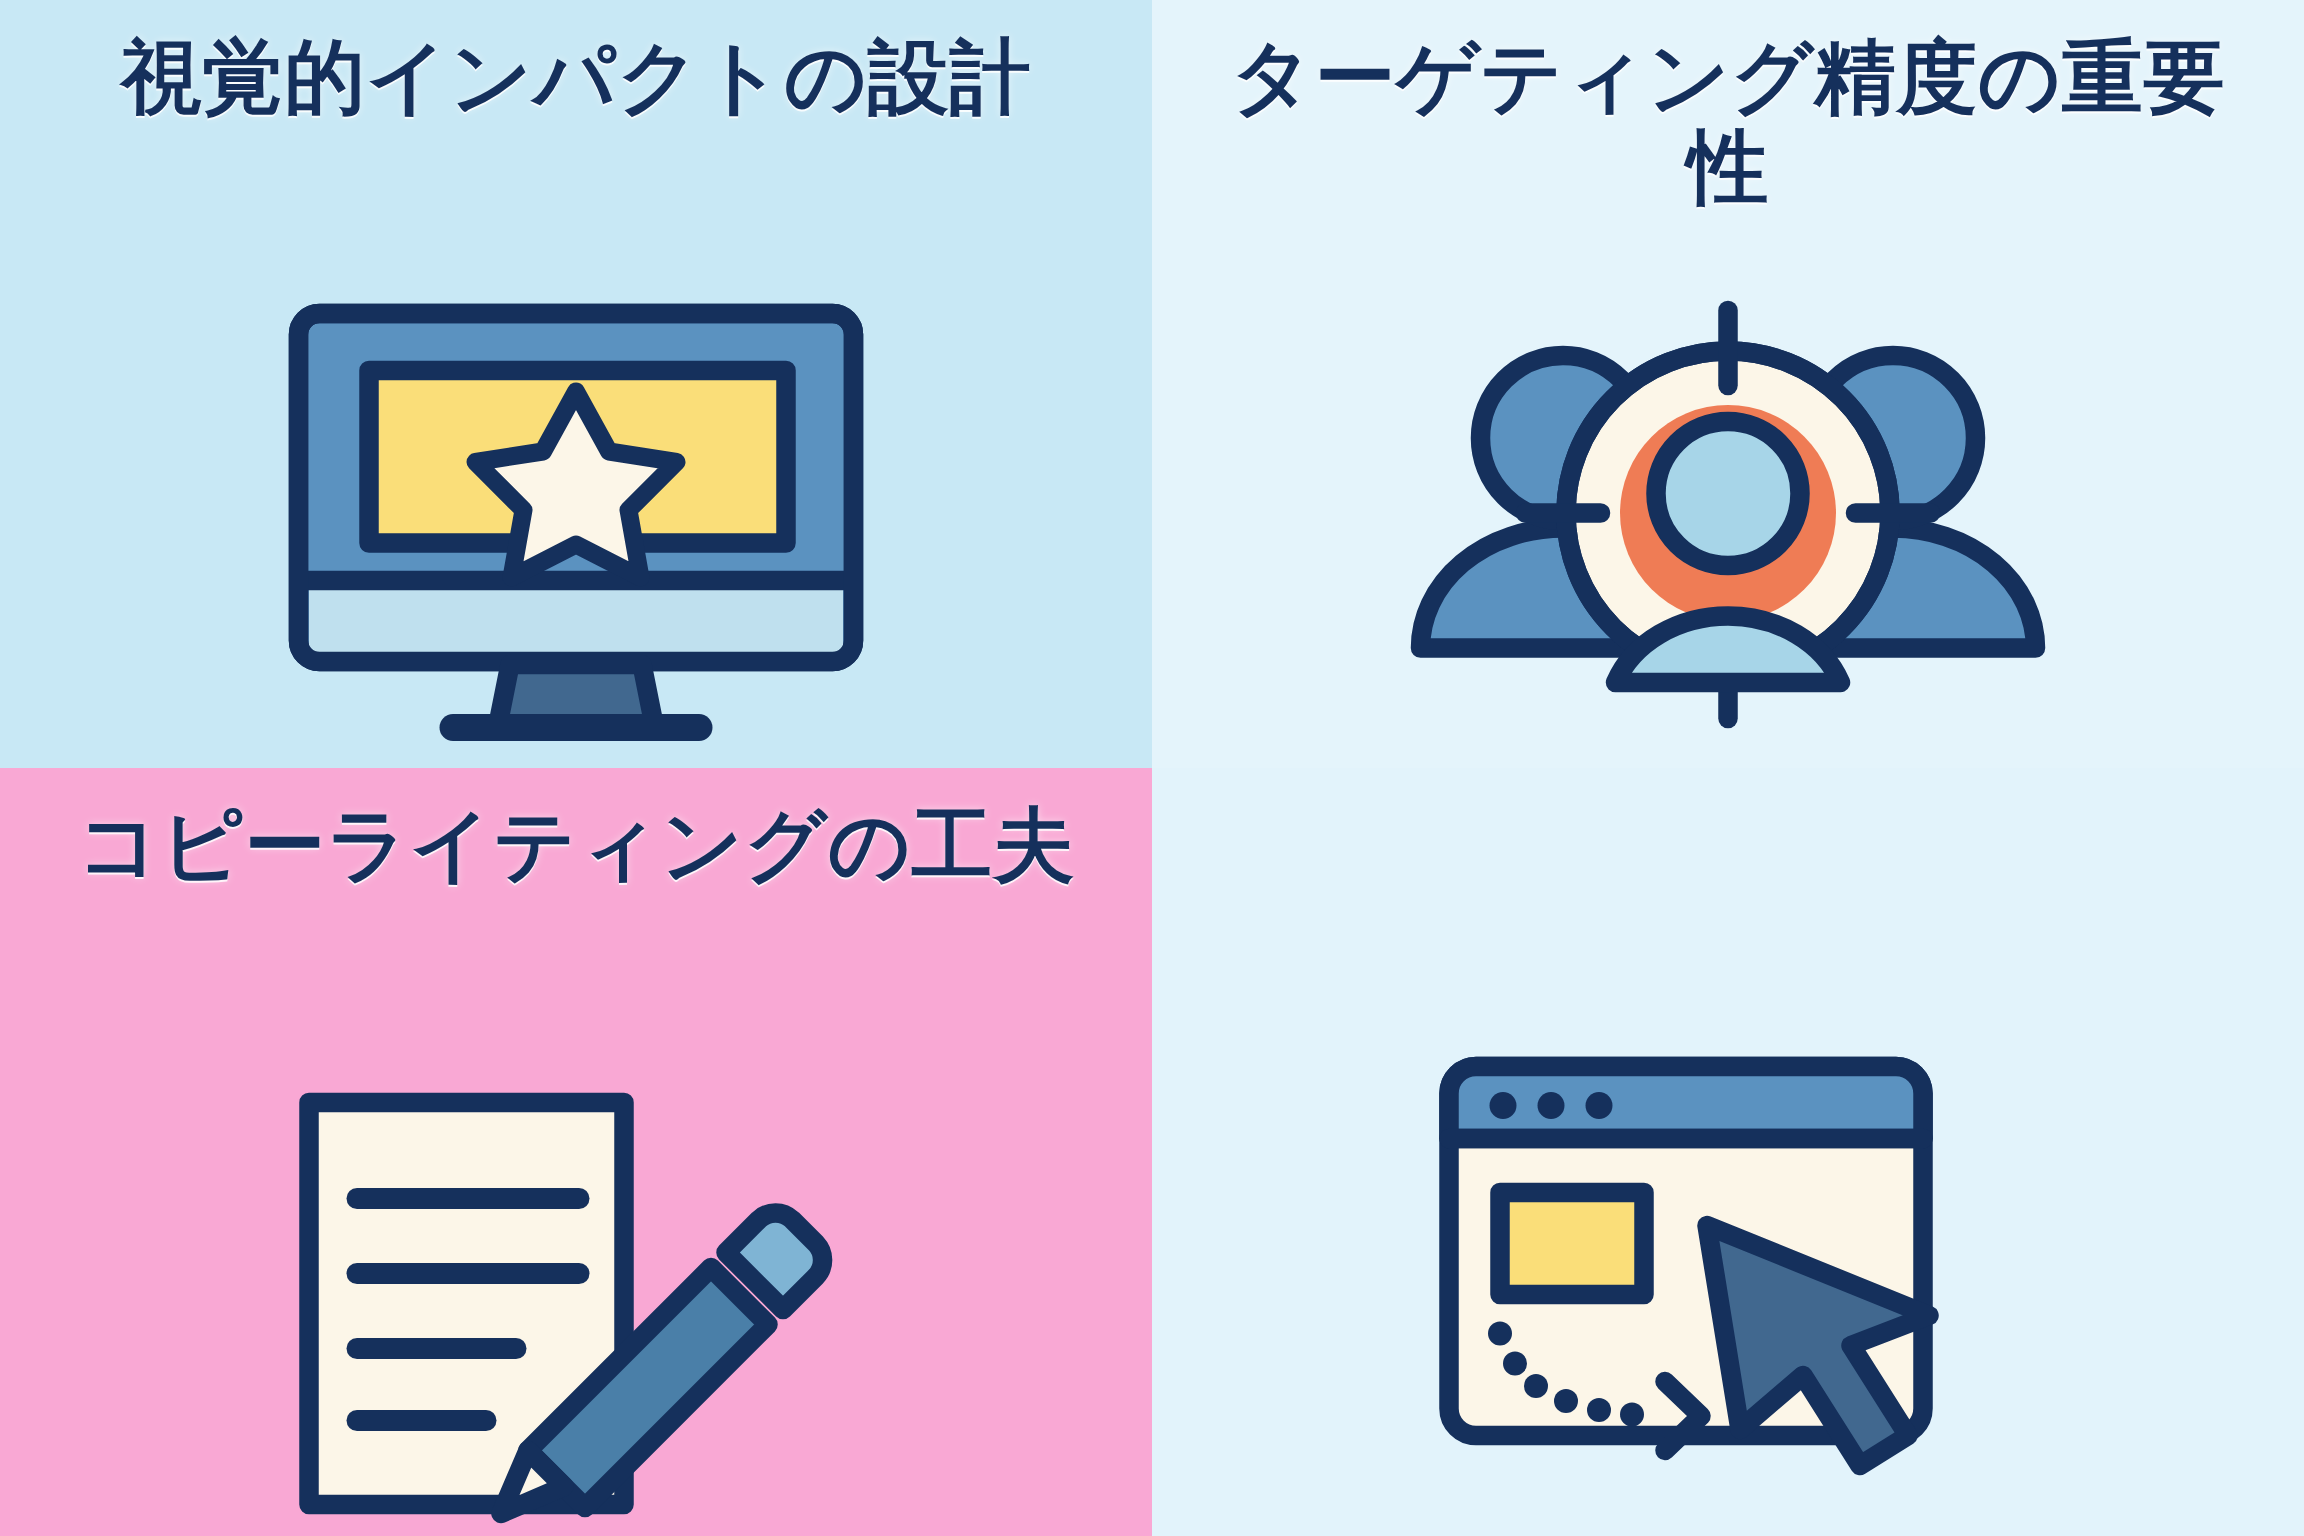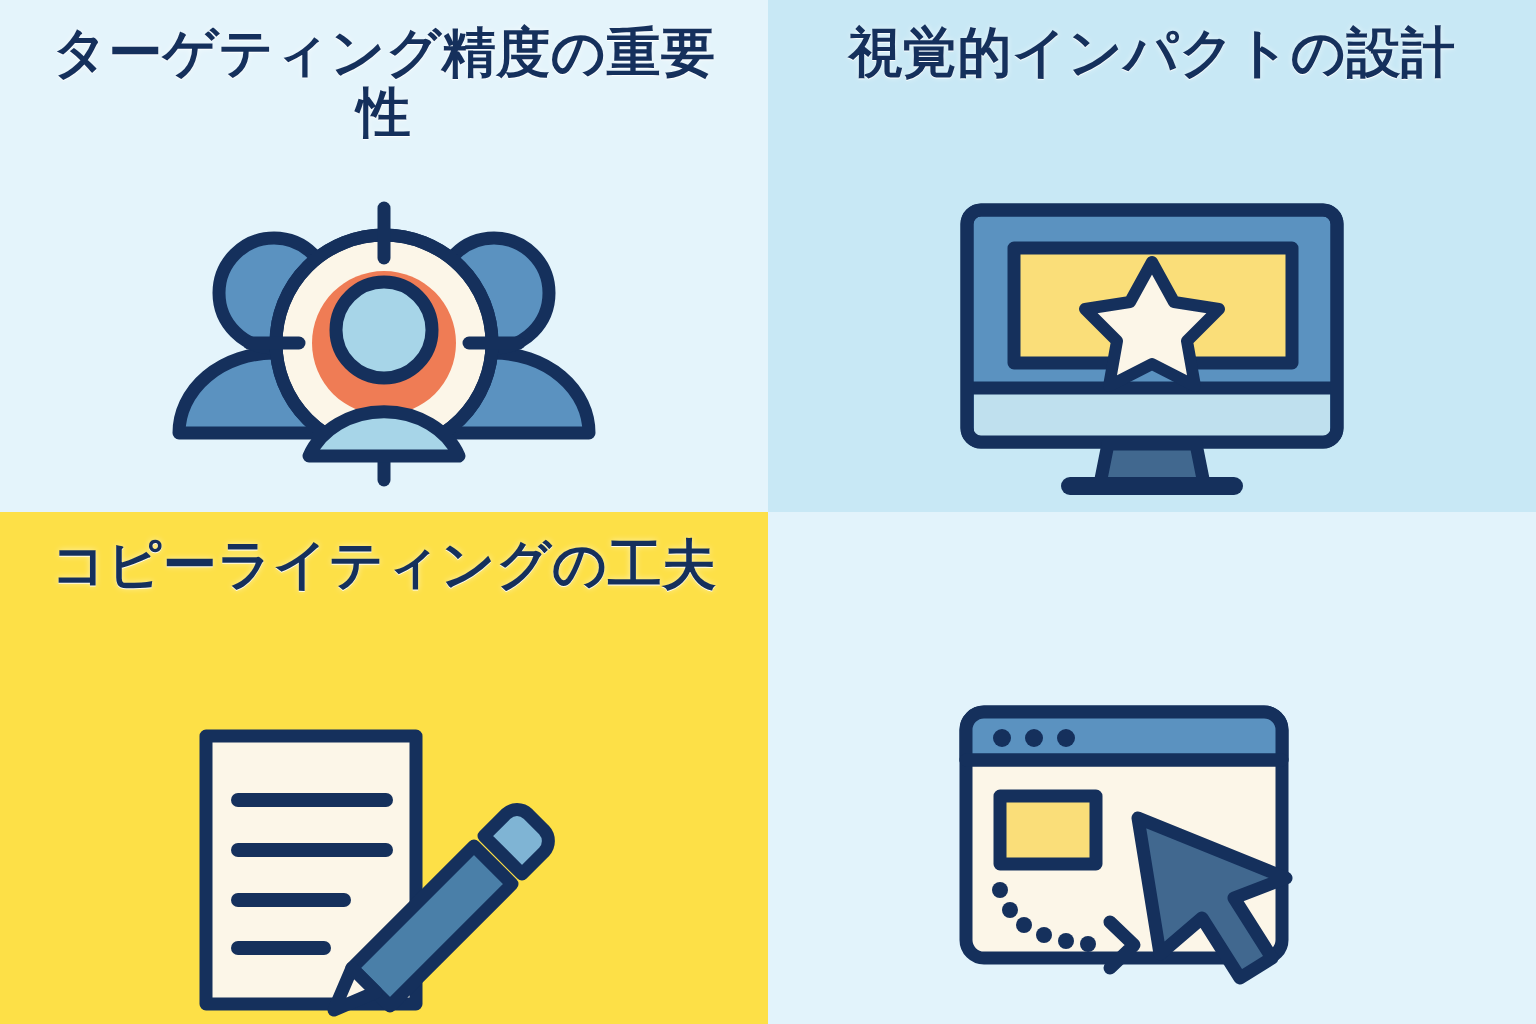--- a/index.html
+++ b/index.html
@@ -57,20 +57,44 @@
   .art-1 { bottom: 20px; }
   .art-2 { bottom: 10px; }
   .art-3 { bottom: 0px; }
   .art-4 { bottom: 0px; }
 </style>
 </head>
 <body>
 
 <div id="board">
 
+  <div class="quad q2" style="background: rgb(200, 232, 245);">
+    <div class="q-title">視覚的インパクトの設計</div>
+
+    <div class="art art-2">
+      <svg width="400" height="300" viewBox="0 0 400 300" xmlns="http://www.w3.org/2000/svg">
+        <g stroke="#15305c" stroke-width="13" stroke-linejoin="round" stroke-linecap="round">
+
+          <rect x="15" y="12" width="370" height="232" rx="14" fill="#5b92c0"></rect>
+
+          <path d="M22 190 h356 v47 a8 8 0 0 1 -8 8 h-340 a8 8 0 0 1 -8 -8 z" fill="#bfe0ee" stroke="none"></path>
+          <line x1="20" y1="190" x2="380" y2="190"></line>
+          <rect x="15" y="12" width="370" height="232" rx="14" fill="none"></rect>
+
+          <rect x="62" y="50" width="278" height="115" fill="#fade79"></rect>
+
+          <path d="M200 64 l22 40 45 7 -32 32 8 45 -43 -22 -43 22 8 -45 -32 -32 45 -7 z" fill="#fcf6e8" stroke-width="12"></path>
+
+          <path d="M156 246 l-8 40 h104 l-8 -40 z" fill="#41688f"></path>
+          <line x1="118" y1="288" x2="282" y2="288" stroke-width="18"></line>
+        </g>
+      </svg>
+    </div>
+  </div>
+
   <div class="quad q1" style="background: rgb(228, 244, 251);">
     <div class="q-title">ターゲティング精度の重要性</div>
 
     <div class="art art-1">
       <svg width="470" height="290" viewBox="0 0 470 290" xmlns="http://www.w3.org/2000/svg">
         <g stroke="#15305c" stroke-width="13" stroke-linecap="round" stroke-linejoin="round">
 
           <g>
             <path d="M30 235 a95 80 0 0 1 190 0 z" fill="#5b92c0"></path>
             <circle cx="125" cy="95" r="55" fill="#5b92c0"></circle>
@@ -93,45 +117,21 @@
 
           <g>
             <path d="M160 258 a80 68 0 0 1 150 0 z" fill="#a7d5e8"></path>
             <circle cx="235" cy="132" r="48" fill="#a7d5e8"></circle>
           </g>
         </g>
       </svg>
     </div>
   </div>
 
-  <div class="quad q2" style="background: rgb(200, 232, 245);">
-    <div class="q-title">視覚的インパクトの設計</div>
-
-    <div class="art art-2">
-      <svg width="400" height="300" viewBox="0 0 400 300" xmlns="http://www.w3.org/2000/svg">
-        <g stroke="#15305c" stroke-width="13" stroke-linejoin="round" stroke-linecap="round">
-
-          <rect x="15" y="12" width="370" height="232" rx="14" fill="#5b92c0"></rect>
-
-          <path d="M22 190 h356 v47 a8 8 0 0 1 -8 8 h-340 a8 8 0 0 1 -8 -8 z" fill="#bfe0ee" stroke="none"></path>
-          <line x1="20" y1="190" x2="380" y2="190"></line>
-          <rect x="15" y="12" width="370" height="232" rx="14" fill="none"></rect>
-
-          <rect x="62" y="50" width="278" height="115" fill="#fade79"></rect>
-
-          <path d="M200 64 l22 40 45 7 -32 32 8 45 -43 -22 -43 22 8 -45 -32 -32 45 -7 z" fill="#fcf6e8" stroke-width="12"></path>
-
-          <path d="M156 246 l-8 40 h104 l-8 -40 z" fill="#41688f"></path>
-          <line x1="118" y1="288" x2="282" y2="288" stroke-width="18"></line>
-        </g>
-      </svg>
-    </div>
-  </div>
-
-  <div class="quad q3" style="background: #fde047;">
+  <div class="quad q3" style="background: #f9a8d4;">
     <div class="q-title">コピーライティングの工夫</div>
 
     <div class="art art-3">
       <svg width="400" height="300" viewBox="0 0 400 300" xmlns="http://www.w3.org/2000/svg">
         <g stroke="#15305c" stroke-width="13" stroke-linejoin="round" stroke-linecap="round">
 
           <rect x="22" y="16" width="210" height="268" fill="#fcf6e8"></rect>
 
           <g stroke-width="14">
             <line x1="54" y1="80" x2="202" y2="80"></line>

